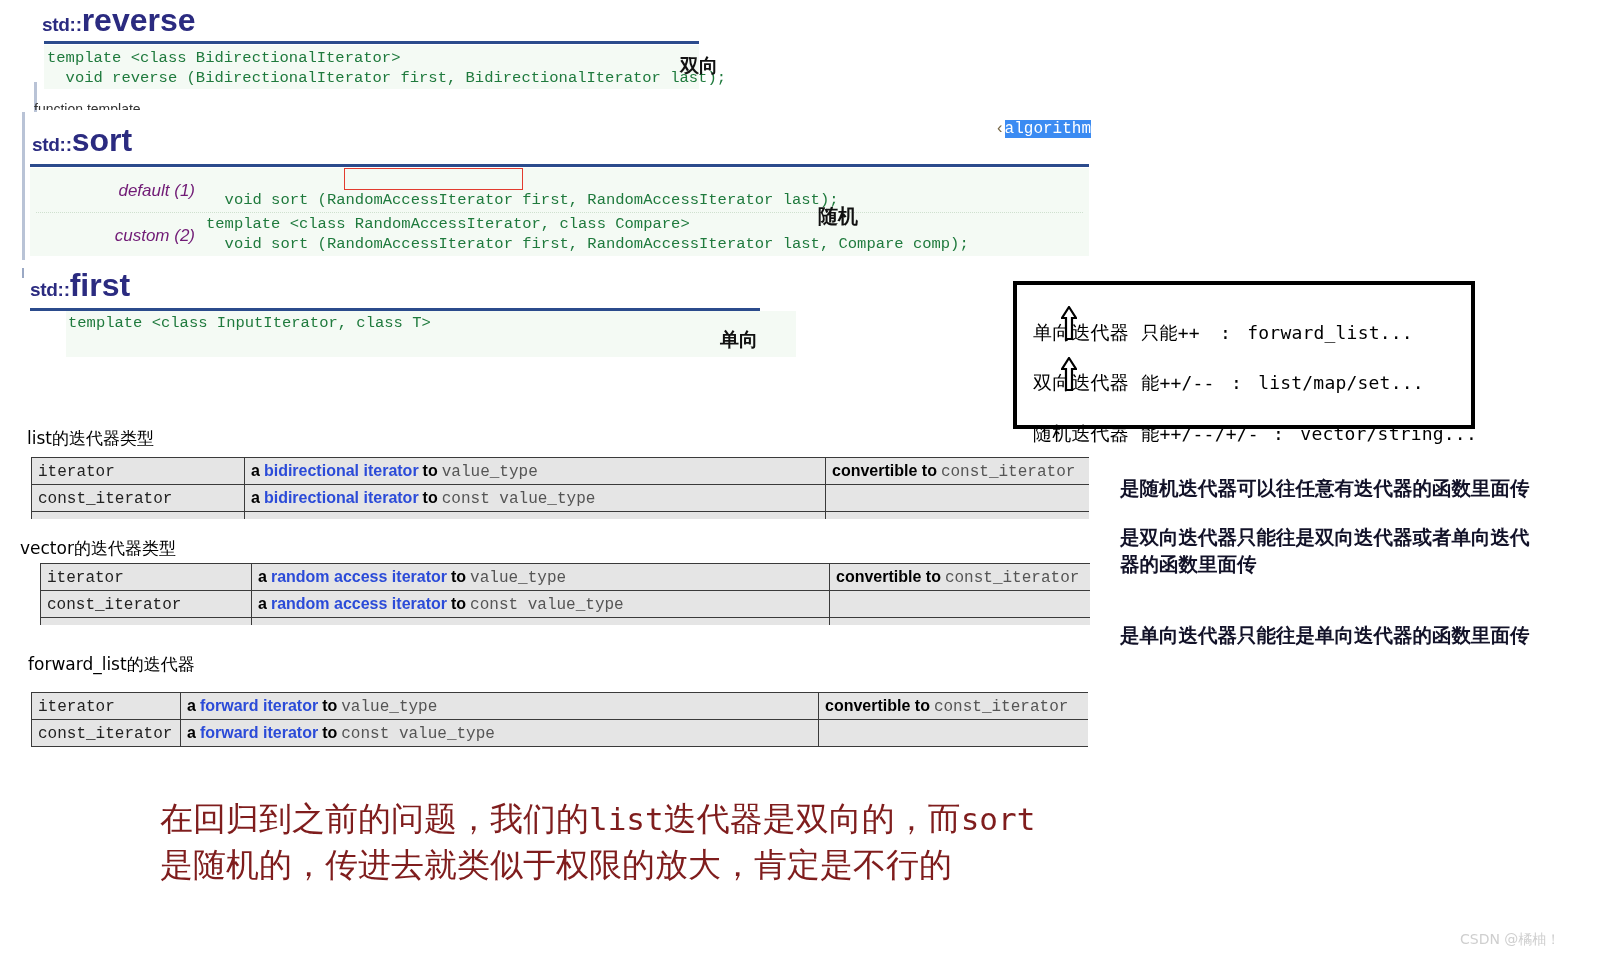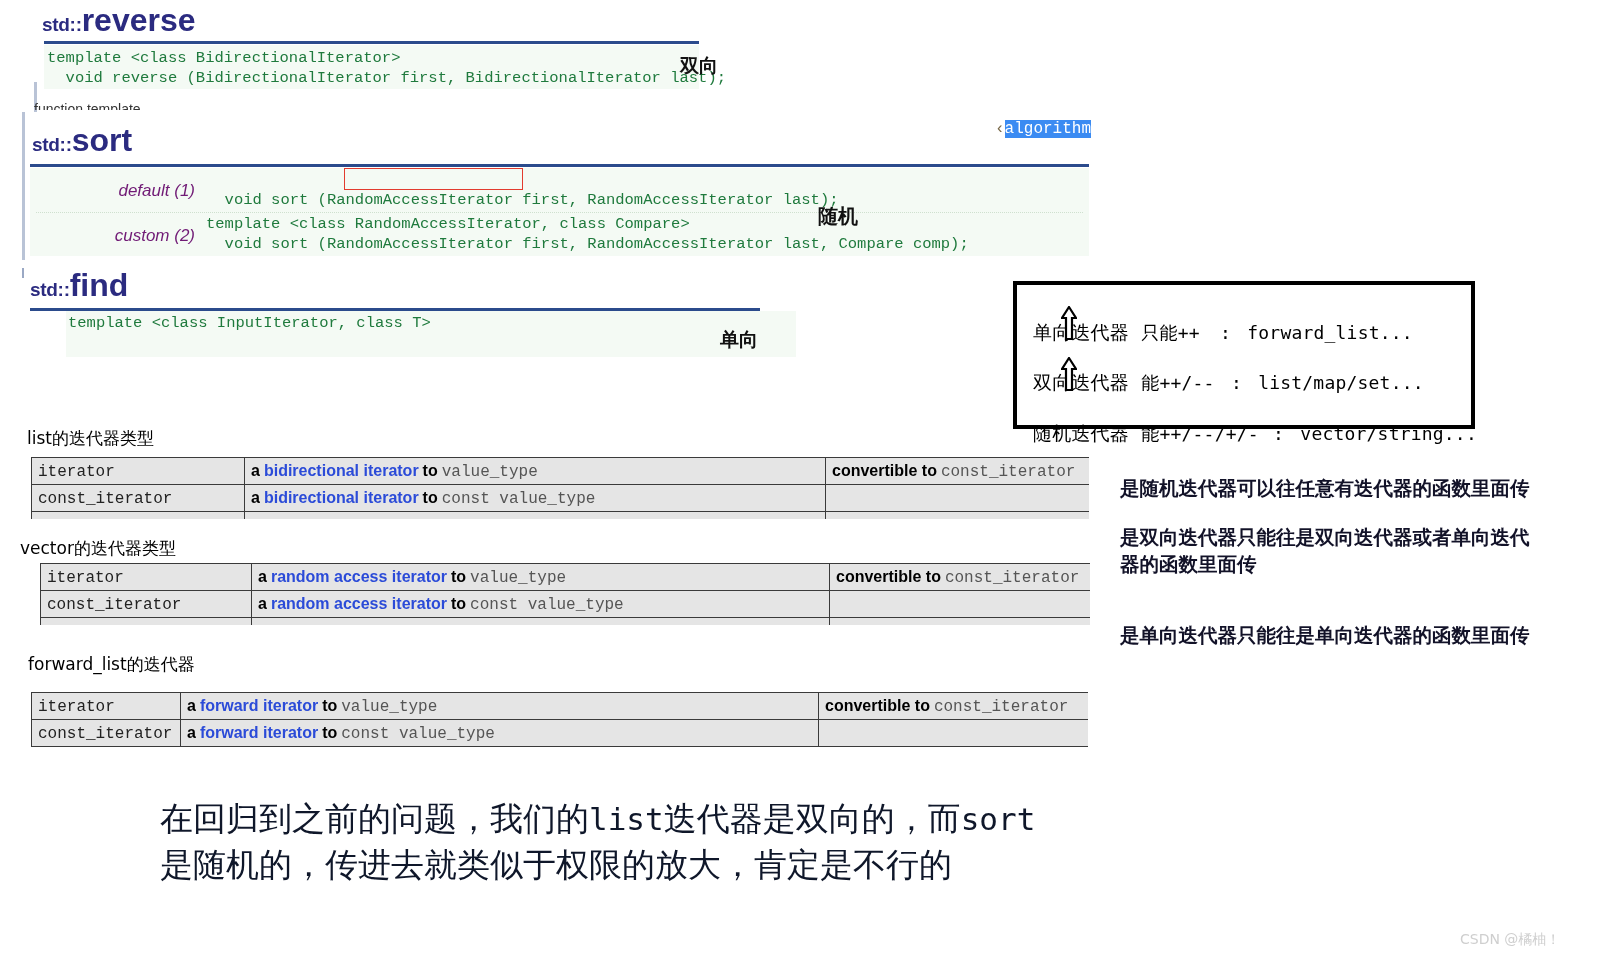--- a/index.html
+++ b/index.html
@@ -143,21 +143,21 @@
     font-weight:bold;
     font-size:19.5px;
     color:#121228;
     line-height:27px;
   }
 
   
   .caption{
     font-family:"DejaVu Sans", sans-serif;
     font-size:33px;
-    color:#0f172a;
+    color:#7f1d1d;
     line-height:44px;
     white-space:nowrap;
   }
   .caption .mono{font-family:"DejaVu Sans Mono", monospace;font-size:31px;}
 
   .watermark{
     font-family:"DejaVu Sans", sans-serif;
     font-size:14px;
     color:#cfcfcf;
     white-space:nowrap;
@@ -215,21 +215,21 @@
   </div>
 </div>
 
 <div class="abs cjk ann-small" style="left:818px;top:203px;font-size:20px;">随机</div>
 
 <div class="abs" style="left:22px;top:268px;width:4px;height:10px;">
   <div class="left-rail2" style="height:10px;"></div>
 </div>
 
 <div class="abs ref-title" style="left:30px;top:267px;">
-  <span class="ns">std::</span><span class="fn">find</span>
+  <span class="ns">std::</span><span class="fn">first</span>
 </div>
 
 <div class="abs ref-rule" style="left:30px;top:308px;width:730px;"></div>
 
 <div class="abs proto-box" style="left:22px;top:311px;width:730px;height:46px;margin-left:44px;">
   <div class="proto" style="padding:2px 0 0 2px;"><span>template &lt;class InputIterator, class T&gt;</span></div>
 </div>
 
 <div class="abs cjk ann-small" style="left:720px;top:327px;">单向</div>
 

